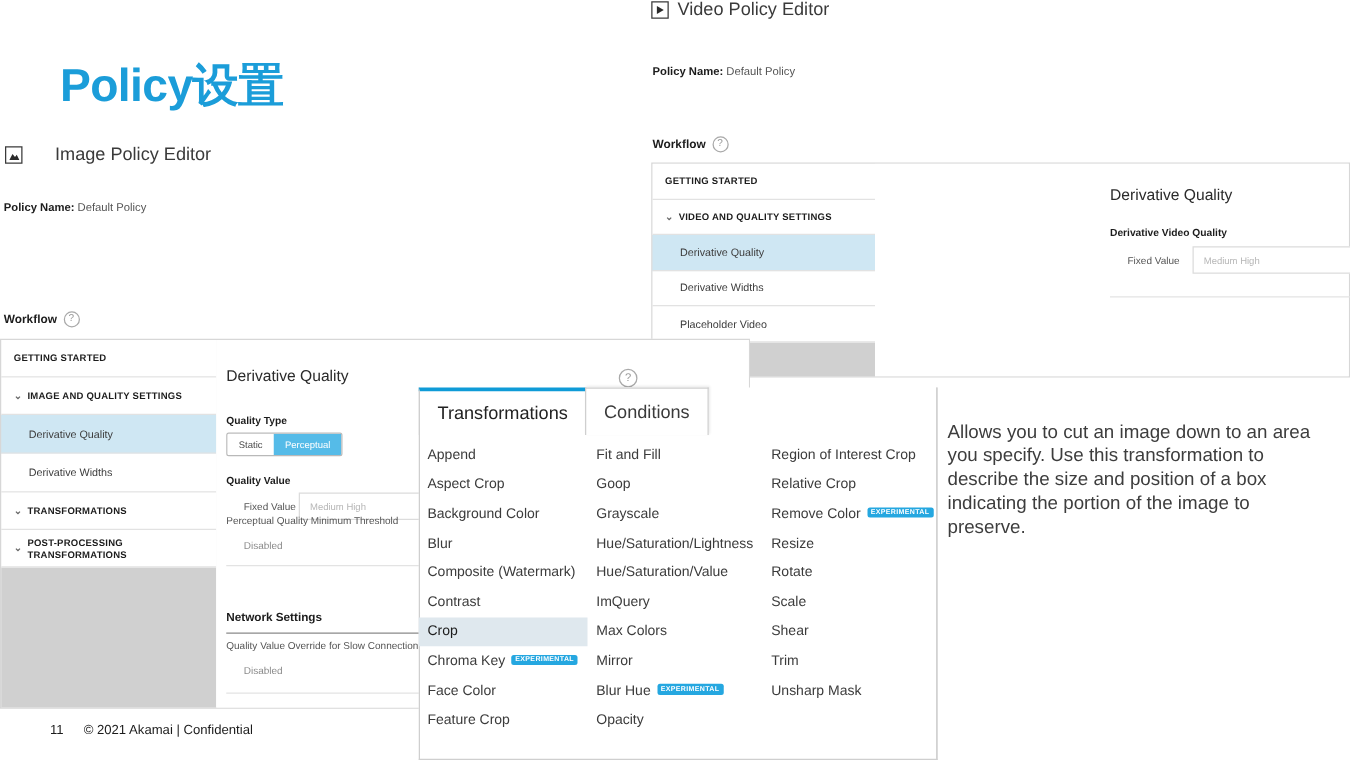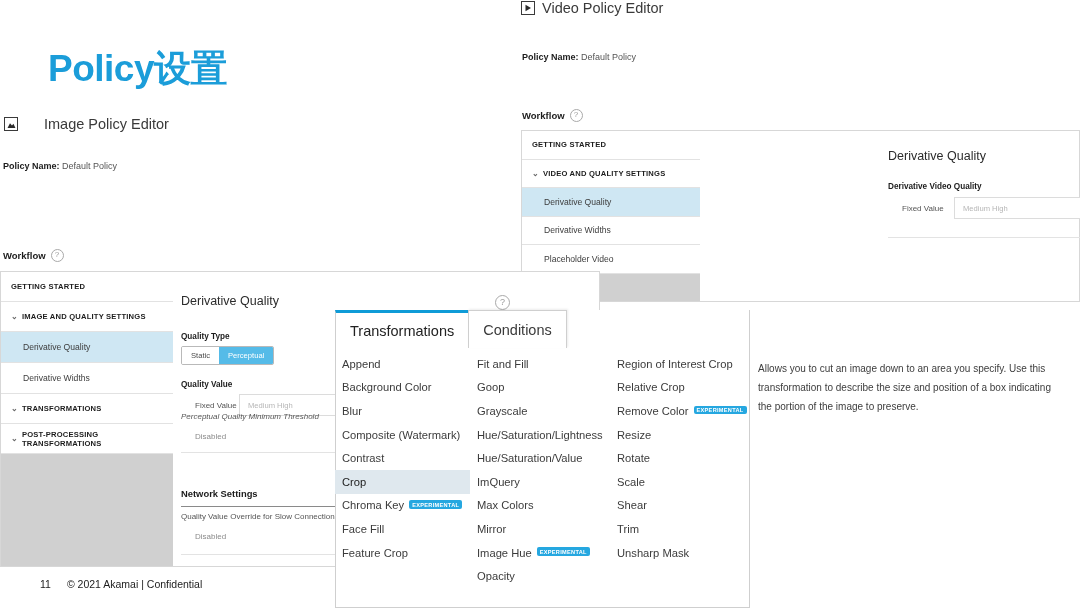--- a/index.html
+++ b/index.html
@@ -110,22 +110,22 @@
   .xitem.sel{background:#dfe8ee;color:#1c1c1c;}
   .badge{
     display:inline-block;margin-left:5px;
     background:#25a7e0;color:#fff;border-radius:2px;
     font-size:5.6px;font-weight:bold;letter-spacing:.3px;
     padding:1.5px 3px 1px 3px;vertical-align:middle;
     transform:translateY(-1px);
   }
 
   #xform-desc{
-    position:absolute;left:758px;top:359px;width:308px;
-    font-size:10px;line-height:19px;color:#3d3d3d;
+    position:absolute;left:758px;top:336px;width:308px;
+    font-size:15px;line-height:19px;color:#3d3d3d;
   }
   #xform-divider{position:absolute;left:749px;top:310px;width:1px;height:298px;background:#cfcfcf;}
 
   
   #footer{left:40px;top:578px;display:flex;align-items:baseline;gap:16px;font-size:10.5px;color:#1c1c1c;}
   #footer .pg{font-weight:normal;}
 </style>
 </head>
 <body>
 
@@ -229,21 +229,21 @@
     <div class="abs field-label" style="left:8px;top:60px;">Quality Type</div>
     <div class="abs toggle" id="quality-toggle" style="left:8px;top:74px;">
         <div class="seg">Static</div>
         <div class="seg on">Perceptual</div>
       </div>
 
     <div class="abs field-label" style="left:8px;top:108px;">Quality Value</div>
     <div class="abs field-sub" style="left:22px;top:129px;">Fixed Value</div>
     <div class="abs fake-input" style="left:66px;top:122px;width:190px;height:22px;">Medium High</div>
 
-    <div class="abs field-sub" style="left:8px;top:140px;font-style:italic;">Perceptual Quality Minimum Threshold</div>
+    <div class="abs field-sub" style="left:8px;top:140px;">Perceptual Quality Minimum Threshold</div>
     <div class="abs field-val" style="left:22px;top:160px;">Disabled</div>
     <div class="abs hr" style="left:8px;top:180px;width:238px;"></div>
 
     <div class="abs" style="left:8px;top:216px;font-size:9.4px;font-weight:bold;color:#1c1c1c;">Network Settings</div>
     <div class="abs hr" style="left:8px;top:234px;width:238px;background:#8a8a8a;"></div>
     <div class="abs field-sub" style="left:8px;top:240px;">Quality Value Override for Slow Connections</div>
     <div class="abs field-val" style="left:22px;top:260px;">Disabled</div>
     <div class="abs hr" style="left:8px;top:282px;width:238px;"></div>
   </div>
 </div>
@@ -256,40 +256,43 @@
     <div class="tab inactive">
       <span>Conditions</span>
     </div>
   </div>
 <div id="xform-cols">
     <div class="xcol c1">
       <div class="xitem">
         <span>Append</span>
       </div>
       <div class="xitem">
+        <span>Aspect Crop</span>
+      </div>
+      <div class="xitem">
         <span>Background Color</span>
       </div>
       <div class="xitem">
         <span>Blur</span>
       </div>
       <div class="xitem">
         <span>Composite (Watermark)</span>
       </div>
       <div class="xitem">
         <span>Contrast</span>
       </div>
       <div class="xitem sel">
         <span>Crop</span>
       </div>
       <div class="xitem">
         <span>Chroma Key</span>
         <span class="badge">EXPERIMENTAL</span>
       </div>
       <div class="xitem">
-        <span>Face Fill</span>
+        <span>Face Color</span>
       </div>
       <div class="xitem">
         <span>Feature Crop</span>
       </div>
     </div>
     <div class="xcol c2">
       <div class="xitem">
         <span>Fit and Fill</span>
       </div>
       <div class="xitem">
@@ -307,21 +310,21 @@
       <div class="xitem">
         <span>ImQuery</span>
       </div>
       <div class="xitem">
         <span>Max Colors</span>
       </div>
       <div class="xitem">
         <span>Mirror</span>
       </div>
       <div class="xitem">
-        <span>Image Hue</span>
+        <span>Blur Hue</span>
         <span class="badge">EXPERIMENTAL</span>
       </div>
       <div class="xitem">
         <span>Opacity</span>
       </div>
     </div>
     <div class="xcol c3">
       <div class="xitem">
         <span>Region of Interest Crop</span>
       </div>

